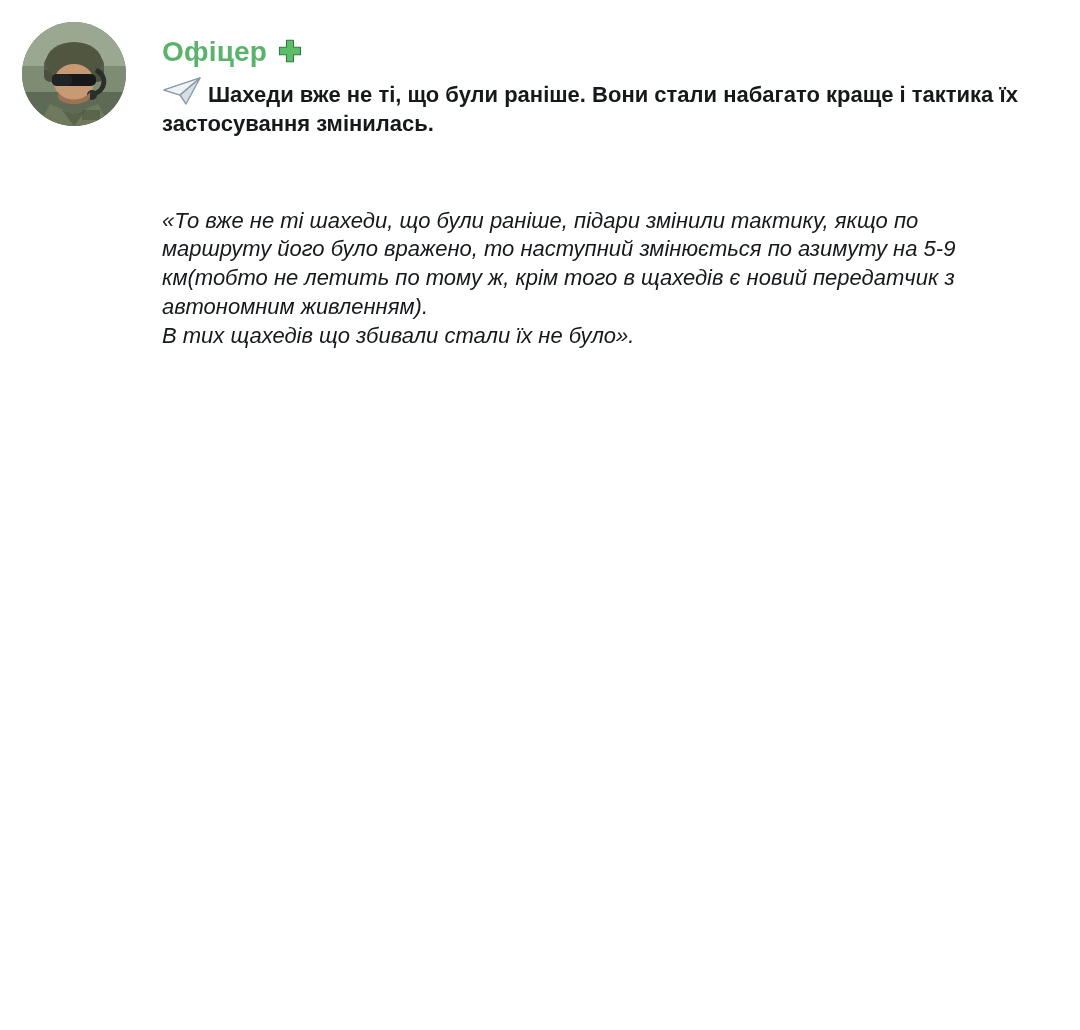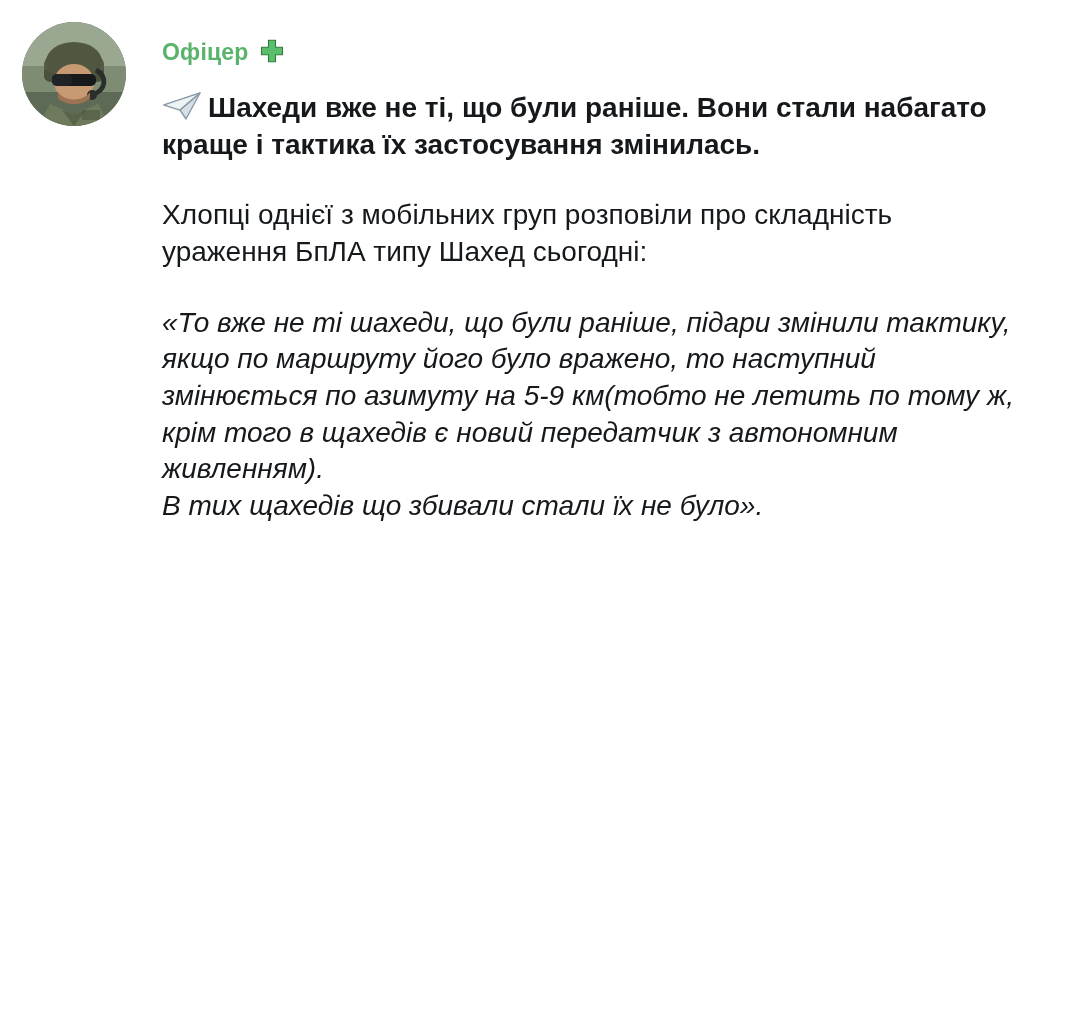--- a/index.html
+++ b/index.html
@@ -47,39 +47,38 @@
 
   .author-line {
     display: flex;
     align-items: center;
     gap: 10px;
     height: 48px;
     margin-top: 6px;
   }
 
   .author-name {
-    font-size: 23px;
+    font-size: 28px;
     font-weight: bold;
     color: #59b36b;
     letter-spacing: 0.2px;
     line-height: 1;
   }
 
   .verified-badge {
     display: inline-block;
     width: 26px;
     height: 26px;
     position: relative;
     flex: 0 0 auto;
   }
   .verified-badge svg { display:block; width: 26px; height: 26px; }
 
   .body-text {
-    margin-top: 14px;
-    font-size: 28px;
+    font-size: 22px;
     line-height: 1.31;
     color: #16191c;
     max-width: 860px;
   }
 
   .para {
     margin: 0 0 0 0;
   }
   .para.bold {
     font-weight: bold;
@@ -152,21 +151,20 @@
     <div class="body-text">
 
       <p class="para bold"><span class="plane-icon"><svg viewBox="0 0 40 30" xmlns="http://www.w3.org/2000/svg">
               <path d="M2 14 L38 2 L24 28 L18 19 Z" fill="#d7dfe6" stroke="#8b9aa6" stroke-width="1.4" stroke-linejoin="round"></path>
               <path d="M2 14 L38 2 L18 19 Z" fill="#eef3f6" stroke="#8b9aa6" stroke-width="1.2" stroke-linejoin="round"></path>
               <path d="M18 19 L38 2" stroke="#8b9aa6" stroke-width="1.2"></path>
             </svg></span><span>Шахеди вже не ті, що були раніше. Вони стали набагато краще і тактика їх застосування змінилась.</span></p>
 
       <div class="spacer"></div>
 
-      <p class="para">Хлопці однієї з мобільних груп розповіли про складність ураження БпЛА типу Шахед сьогодні:</p>
 
       <div class="spacer"></div>
 
       <p class="para italic">«То вже не ті шахеди, що були раніше, підари змінили тактику, якщо по маршруту його було вражено, то наступний змінюється по азимуту на 5-9 км(тобто не летить по тому ж, крім того в щахедів є новий передатчик з автономним живленням).</p>
       <p class="para italic">В тих щахедів що збивали стали їх не було».</p>
 
     </div>
   </div>
 </div>
 

